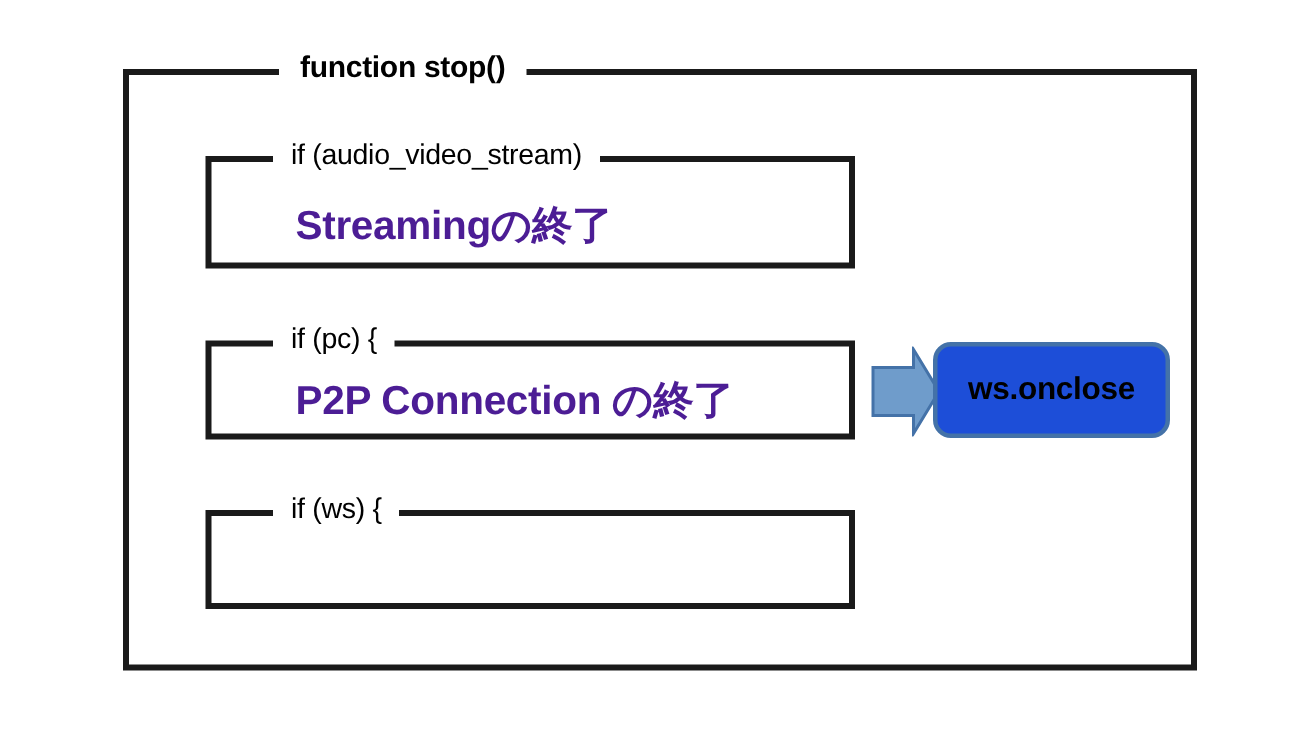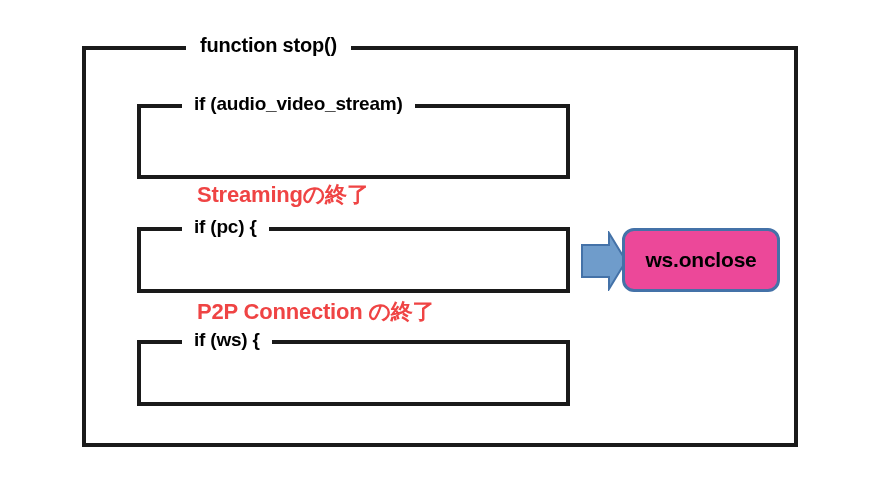--- a/index.html
+++ b/index.html
@@ -65,38 +65,37 @@
   .box-2 { top: 227px; height: 66px; }
   .box-3 { top: 340px; height: 66px; }
 
   .cond-label {
     position: absolute;
     height: 26px;
     line-height: 26px;
     padding: 0 12px;
     background: #ffffff;
     font-size: 19px;
-    font-weight: bold;
+    font-weight: normal;
     letter-spacing: -0.2px;
     white-space: nowrap;
     color: #000000;
   }
   .lbl-1 { left: 182px; top: 91px; }
   .lbl-2 { left: 182px; top: 214px; }
   .lbl-3 { left: 182px; top: 327px; }
 
   .cond-body {
     position: absolute;
     left: 197px;
-    font-size: 22px;
+    font-size: 27px;
     font-weight: bold;
     letter-spacing: -0.2px;
     white-space: nowrap;
-    color: #ef4444;
-    margin-top: 48px;
+    color: #4c1d95;
   }
   .body-1 { top: 132px; }
   .body-2 { top: 249px; text-align: right; }
   .body-3 { top: 362px; }
 
   
   .block-arrow {
     position: absolute;
     left: 580px;
     top: 231px;
@@ -107,21 +106,21 @@
   
   .callback-box {
     position: absolute;
     left: 622px;
     top: 228px;
     width: 158px;
     height: 64px;
     box-sizing: border-box;
     border: 3px solid #4472a8;
     border-radius: 12px;
-    background: #ec4899;
+    background: #1d4ed8;
     display: flex;
     align-items: center;
     justify-content: center;
   }
   .callback-text {
     font-size: 21px;
     font-weight: bold;
     letter-spacing: -0.2px;
     white-space: nowrap;
     color: #000000;

